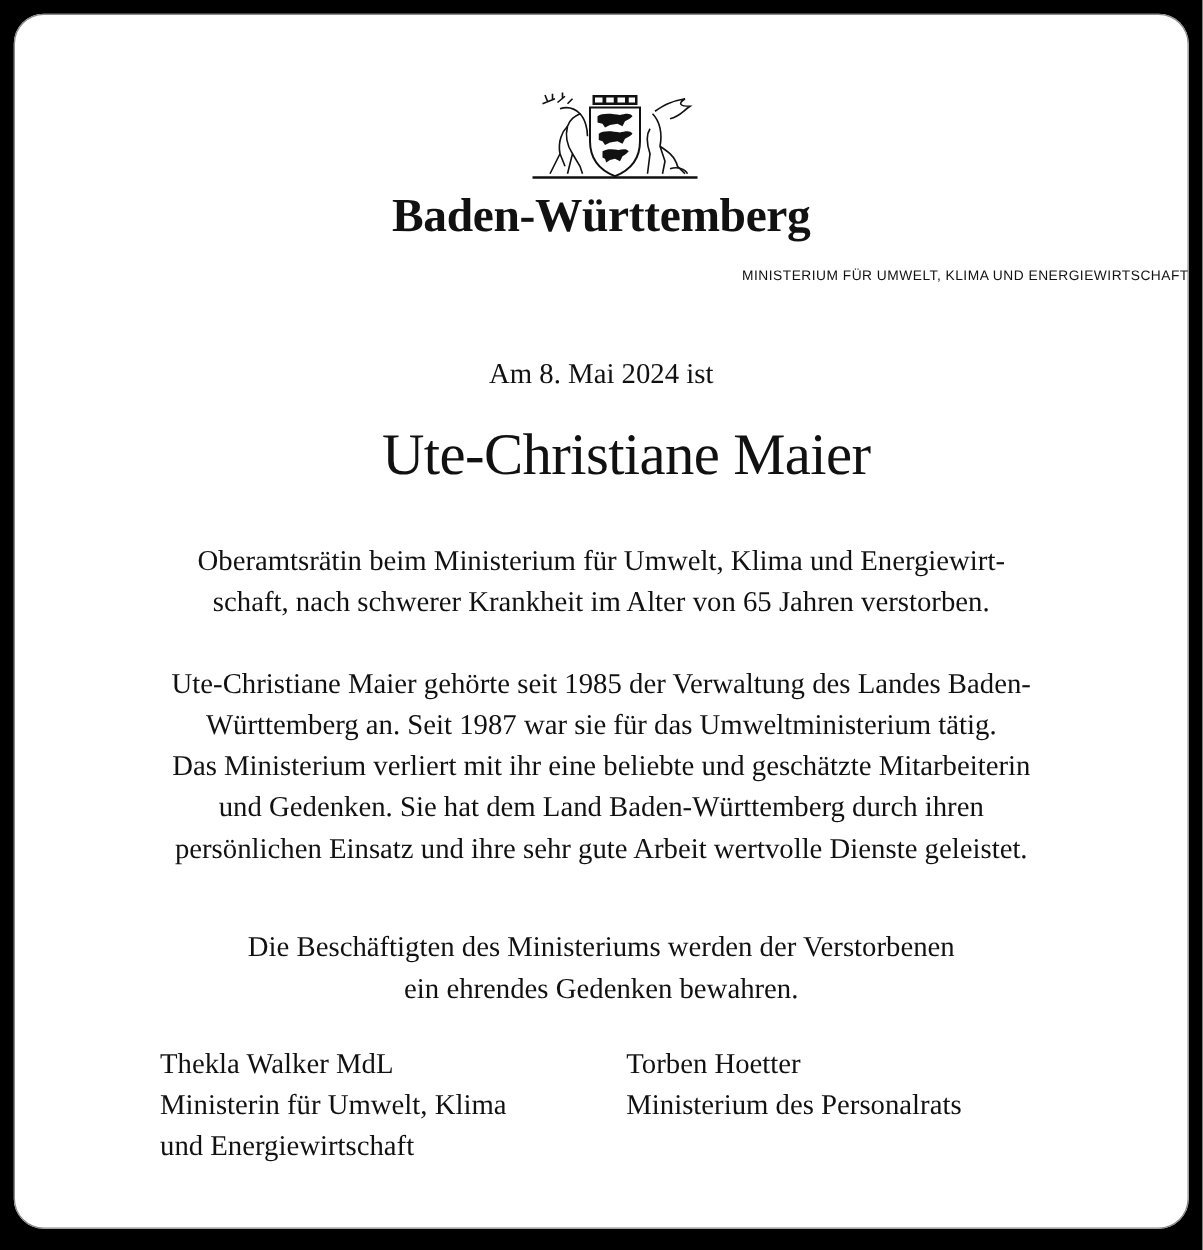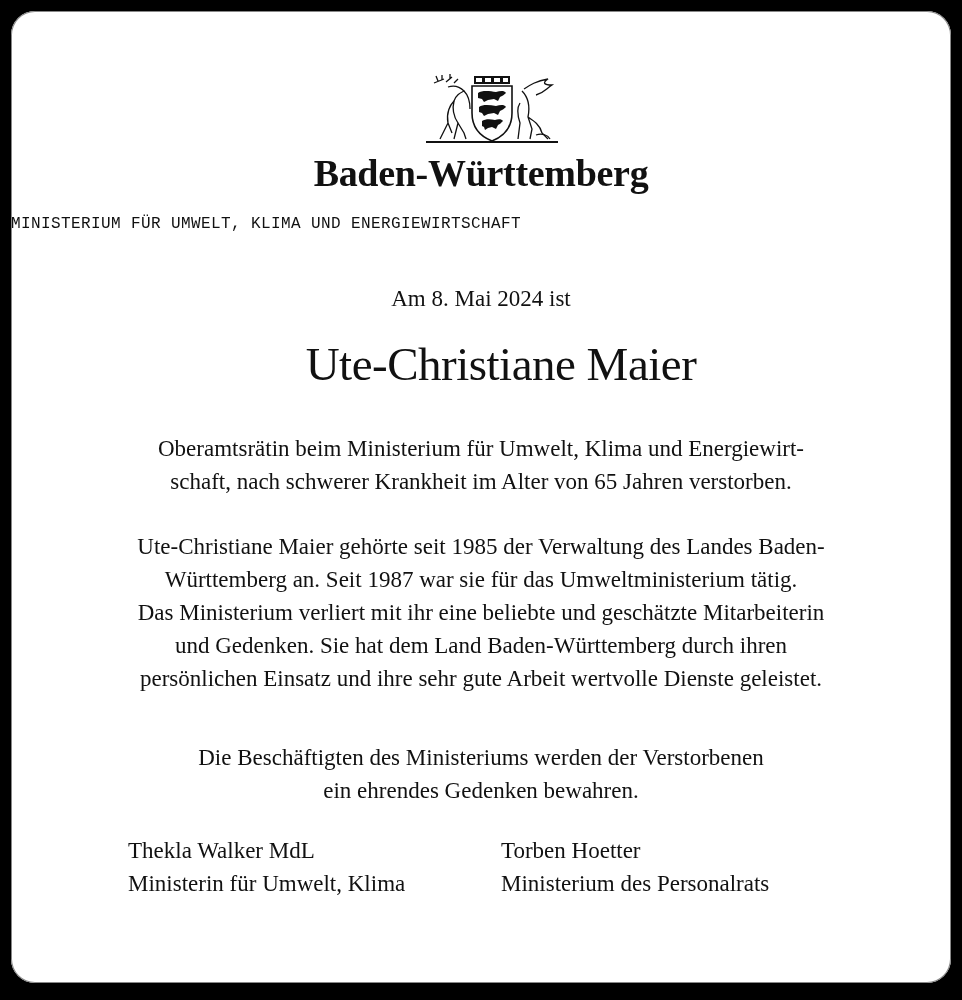--- a/index.html
+++ b/index.html
@@ -10,22 +10,22 @@
   .page {
     position: absolute; left: 11px; top: 11px; width: 940px; height: 972px;
     background: #fff; box-shadow: inset 0 0 0 1px #888; border-radius: 24px;
   }
   .crest { position: absolute; left: 413px; top: 62px; width: 136px; height: 72px; }
   .brand {
     position: absolute; left: 0; right: 0; top: 140px; text-align: center;
     font-size: 38px; font-weight: bold; letter-spacing: -0.3px; color: #111;
   }
   .ministry {
-    position: absolute; left: 0; right: 0; top: 204px; text-align: left;
-    font-family: Liberation Mono, monospace; font-size: 16px; letter-spacing: 0.4px;
+    position: absolute; left: 0; right: 0; top: 204px; text-align: right;
+    font-family: Liberation Sans, sans-serif; font-size: 11px; letter-spacing: 0.4px;
   }
   .intro {
     position: absolute; left: 0; right: 0; top: 275px; text-align: center; font-size: 23px; font-family: Liberation Serif, serif;
   }
   .name {
     position: absolute; left: 0; right: 0; top: 326px; text-align: center; font-size: 47px;
     letter-spacing: -0.5px;
     padding-left: 40px;
   }
   .para {
@@ -101,20 +101,21 @@
   </div>
 
   <div class="para p3">
     <span class="line">Die Beschäftigten des Ministeriums werden der Verstorbenen</span>
     <span class="line">ein ehrendes Gedenken bewahren.</span>
   </div>
 
   <div class="sig sig-left">
     <span class="line">Thekla Walker MdL</span>
     <span class="line">Ministerin für Umwelt, Klima</span>
+    <span class="line">und Energiewirtschaft</span>
   </div>
 
   <div class="sig sig-right">
     <span class="line">Torben Hoetter</span>
     <span class="line">Ministerium des Personalrats</span>
   </div>
 
 </div>
 
 </body></html>

